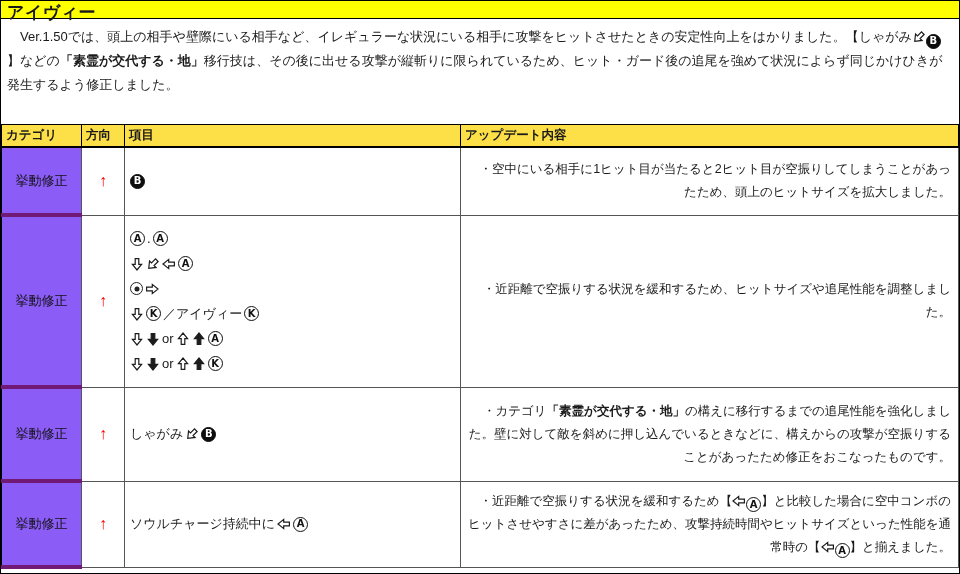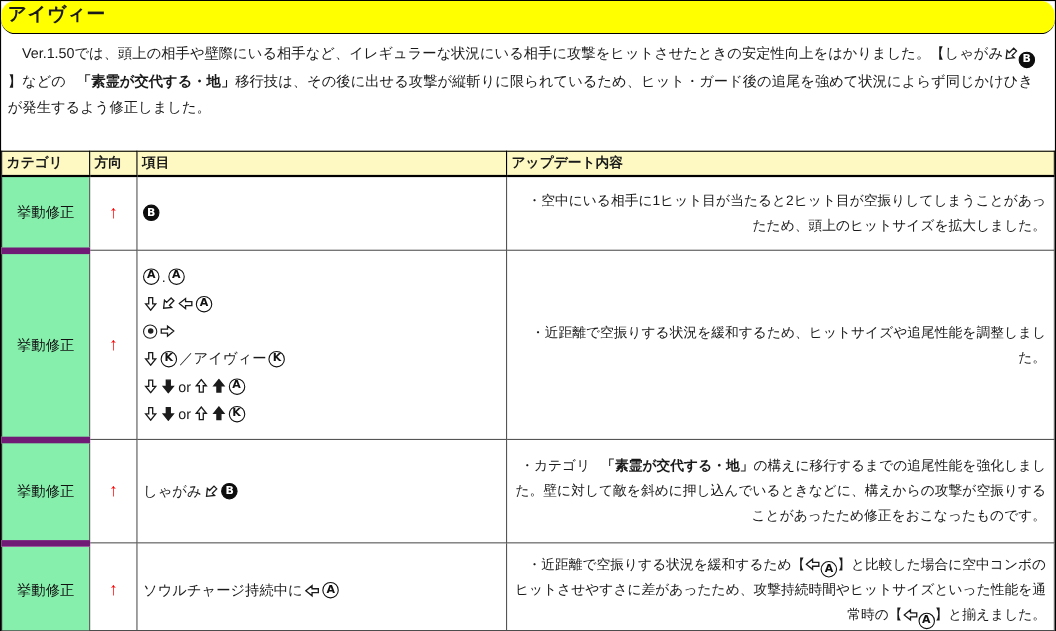--- a/index.html
+++ b/index.html
@@ -5,50 +5,50 @@
   * { box-sizing: border-box; }
   html,body { margin:0; padding:0; }
   body {
     width:960px; height:574px; background:#ffffff;
     font-family:"Liberation Sans","DejaVu Sans",sans-serif;
     color:#1a1a1a;
   }
   .sheet { width:960px; height:574px; border:1px solid #000; overflow:hidden; background:#fff; }
 
   .title-bar {
-    height:30px; line-height:24px; background:#FFFF00;
+    height:18px; line-height:24px; background:#FFFF00;
     border-bottom:1px solid #000; font-size:17px; font-weight:bold;
-    padding:0 6px; letter-spacing:0.5px;border-radius:13px;
+    padding:0 6px; letter-spacing:0.5px;
   }
 
   .intro { font-size:13px; line-height:24px; padding:6px 7px 0 6px; margin-bottom:27px; }
 
   table.update-table { width:100%; border-collapse:collapse; table-layout:fixed; }
   col.c-cat { width:80px; } col.c-dir { width:43px; } col.c-item { width:336px; } col.c-content { width:auto; }
 
   th {
-    background:#fef9c3; border:1px solid #000; border-bottom:2px solid #000;
+    background:#fde047; border:1px solid #000; border-bottom:2px solid #000;
     font-size:12.5px; font-weight:bold; text-align:left; padding:2px 4px; height:22px;
   }
   td { border:1px solid #555; font-size:13px; vertical-align:middle; padding:2px 4px; overflow:hidden;text-align:right; }
   tbody tr:nth-child(1) { height:68px; }
   tbody tr:nth-child(2) { height:172px; }
   tbody tr:nth-child(3) { height:94px; }
   tbody tr:nth-child(4) { height:86px; }
 
   td.cat {
-    background:#86efac; text-align:center; font-size:13px; color:#111;
-    border-top:2px solid #fff; border-bottom:6px solid #701a75; border-left:1px solid #000;
+    background:#8b5cf6; text-align:center; font-size:13px; color:#111;
+    border-top:2px solid #fff; border-bottom:4px solid #701a75; border-left:1px solid #000;
   }
   td.dir { text-align:center; color:#FF0000; font-weight:bold; font-size:16px; }
   td.items { padding-left:5px; }
   td.content { font-size:12.5px; line-height:23px; padding:3px 7px; }
 
   .move-line { display:flex; align-items:center; gap:2px; height:25px; white-space:nowrap; }
-  .b { font-weight:bold;margin-left:10px; }
+  .b { font-weight:bold; }
 
   .kbtn {
     display:inline-flex; align-items:center; justify-content:center;
     width:15px; height:15px; border-radius:50%;
     border:1.4px solid #111; background:#fff; color:#111;
     font-size:10px; font-weight:bold; line-height:1; flex:0 0 auto;
     vertical-align:-3px; font-family:"DejaVu Sans","Liberation Sans",sans-serif;
   }
   .kbtn.dark { background:#0d0d0d; color:#fff; border-color:#0d0d0d; }
 

